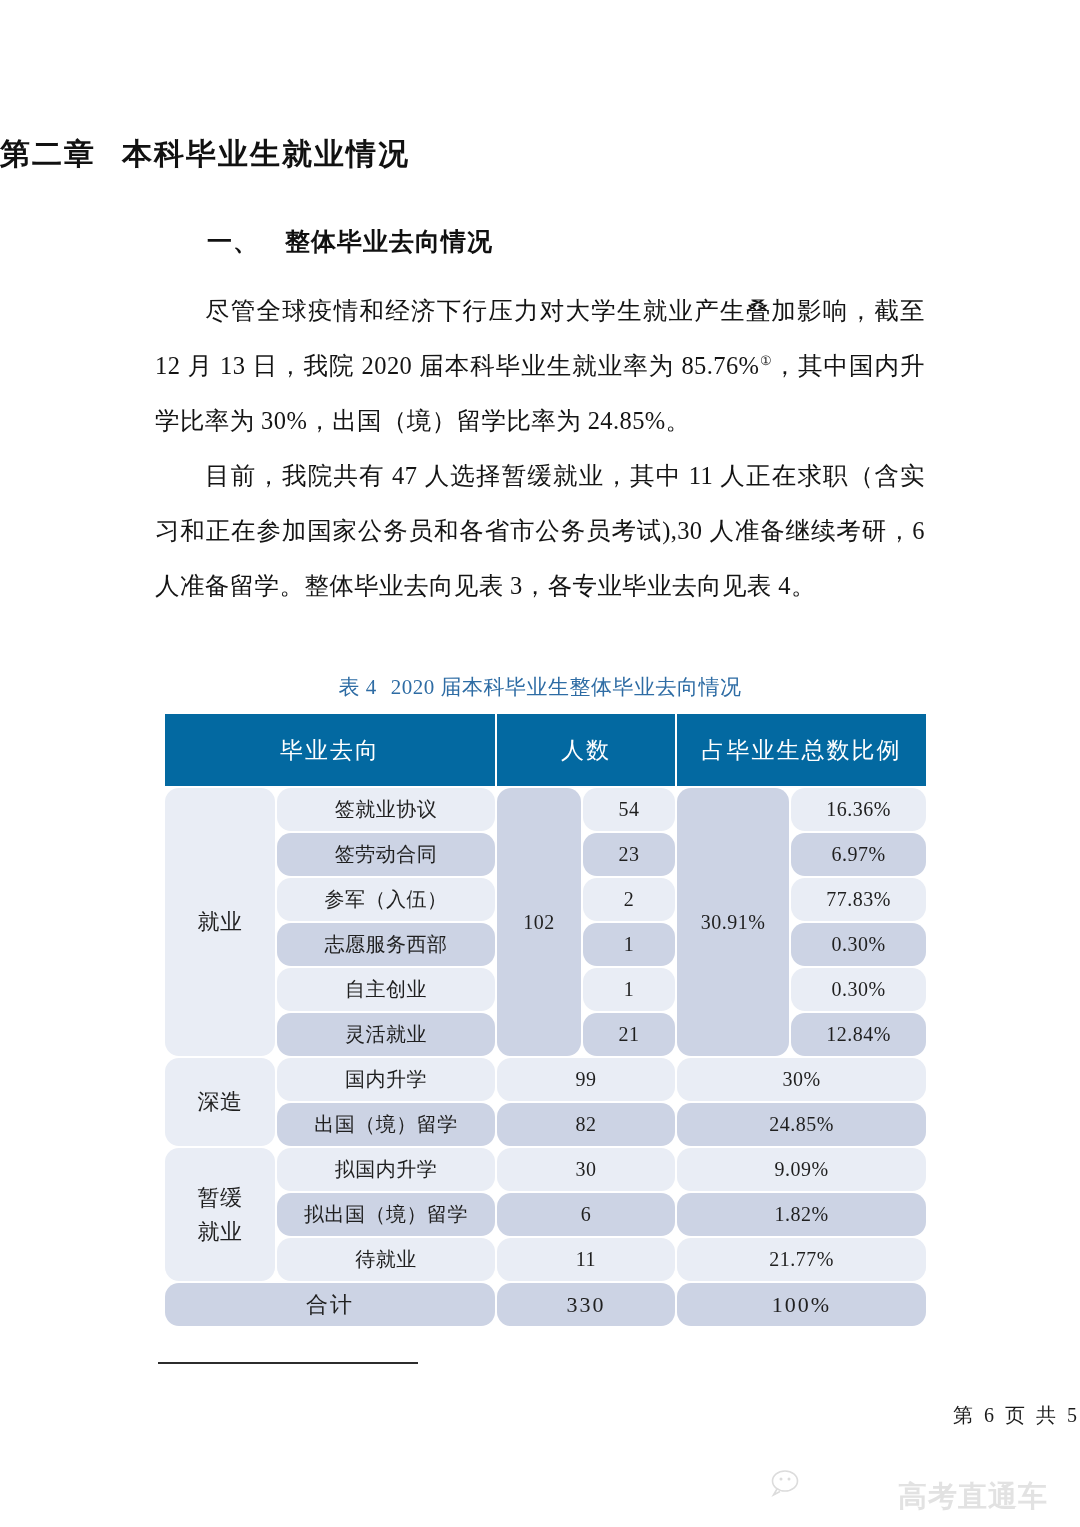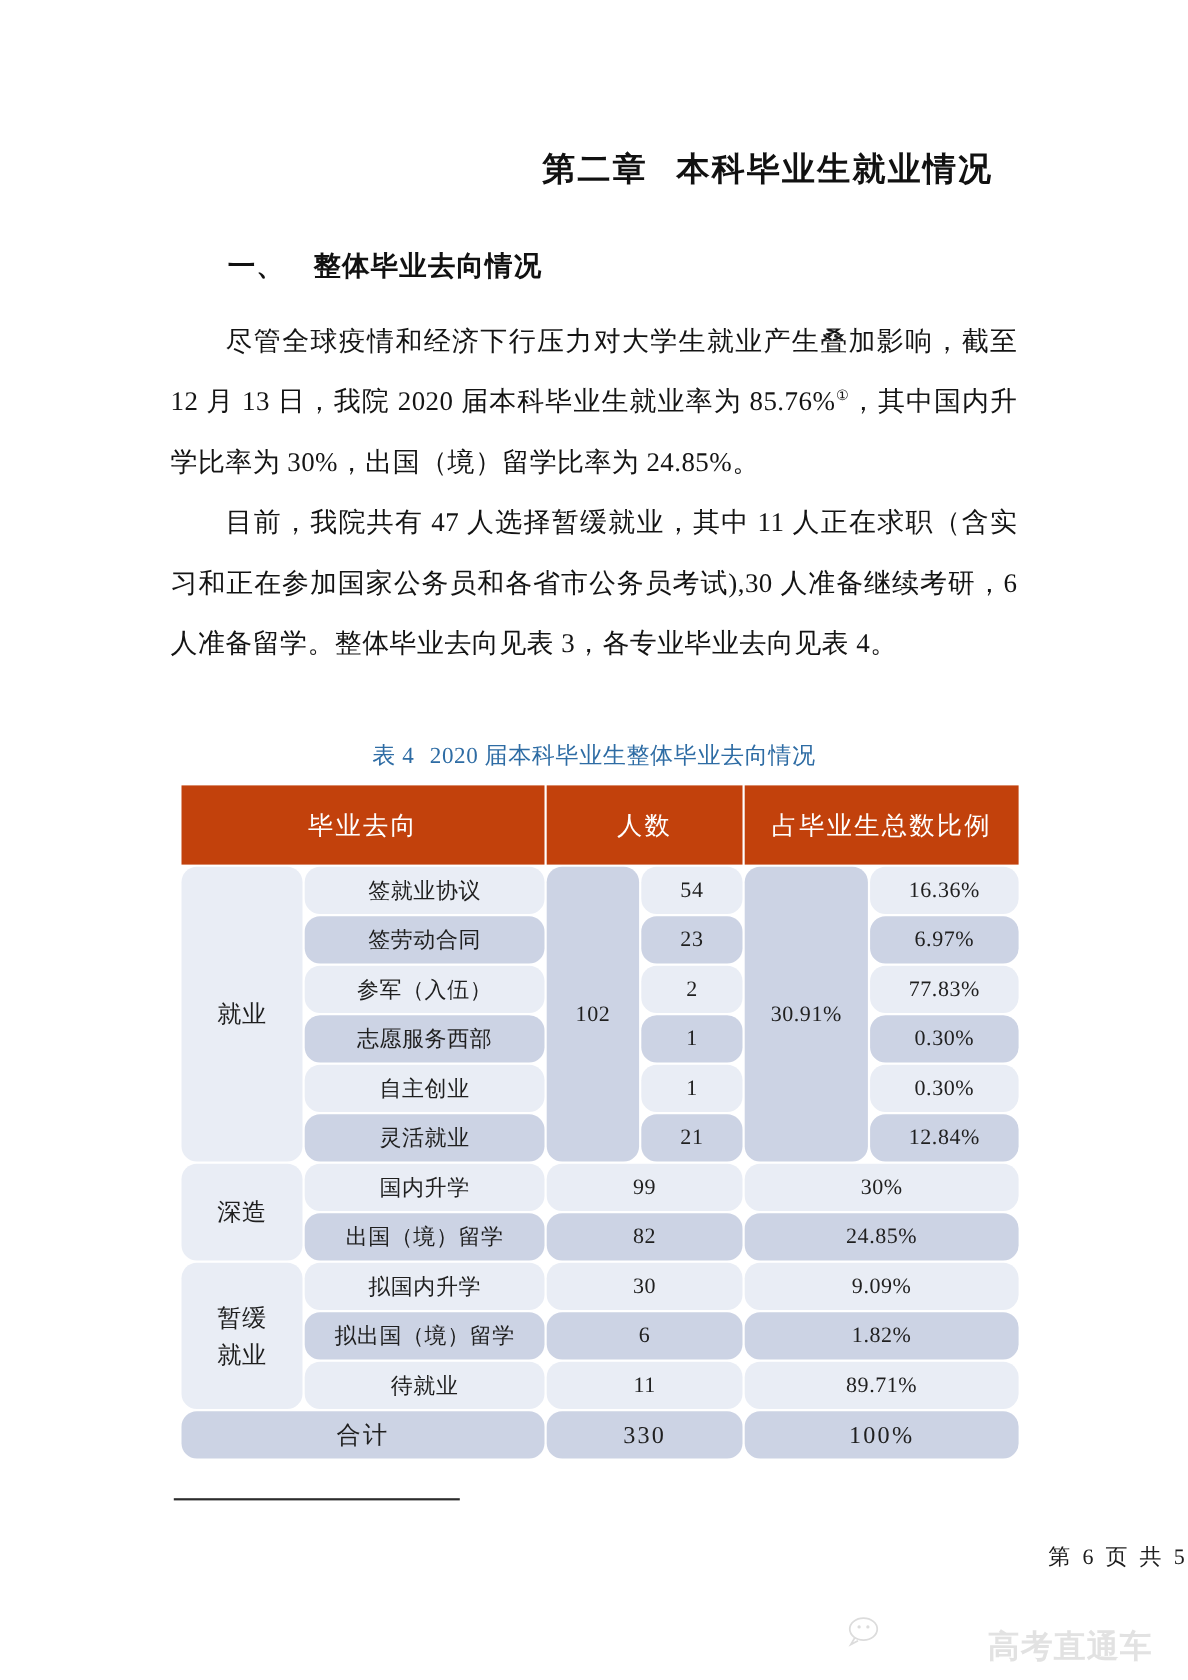--- a/index.html
+++ b/index.html
@@ -22,21 +22,21 @@
     height: 1527px;
     box-sizing: border-box;
   }
 
   
   .chapter-title {
     position: absolute;
     left: 0;
     top: 134px;
     width: 903px;
-    text-align: right;
+    text-align: left;
     font-size: 30px;
     font-weight: bold;
     letter-spacing: 2px;
     color: #111;
     font-family: "Liberation Serif", "DejaVu Serif", serif;
   }
   .chapter-title .gap { display: inline-block; width: 26px; }
 
   
   .section-heading {
@@ -99,21 +99,21 @@
   .data-table th,
   .data-table td {
     padding: 0;
     text-align: center;
     vertical-align: middle;
     font-weight: normal;
     color: #1f1f1f;
     letter-spacing: 0.5px;
   }
   .data-table thead th {
-    background: #c2410c;
+    background: #0369a1;
     color: #ffffff;
     height: 72px;
     font-size: 23px;
     letter-spacing: 2px;
   }
   .row-light td { background: #e9edf5; }
   .row-dark td  { background: #ccd3e4; }
   td.cell-light { background: #e9edf5 !important; }
   td.cell-dark  { background: #ccd3e4 !important; }
   td.cell-group { background: #e9edf5 !important; }
@@ -290,21 +290,21 @@
         <td colspan="2" class="cell-light">9.09%</td>
       </tr>
       <tr class="row-dark">
         <td class="cell-dark">拟出国（境）留学</td>
         <td colspan="2" class="cell-dark">6</td>
         <td colspan="2" class="cell-dark">1.82%</td>
       </tr>
       <tr class="row-light">
         <td class="cell-light">待就业</td>
         <td colspan="2" class="cell-light">11</td>
-        <td colspan="2" class="cell-light">89.71%</td>
+        <td colspan="2" class="cell-light">21.77%</td>
       </tr>
 
       <tr class="total-row">
         <td colspan="2">合计</td>
         <td colspan="2">330</td>
         <td colspan="2">100%</td>
       </tr>
     </tbody>
   </table>
 

